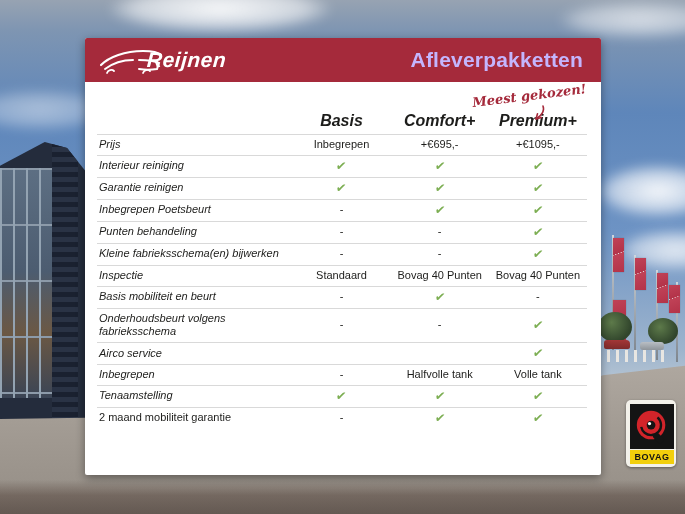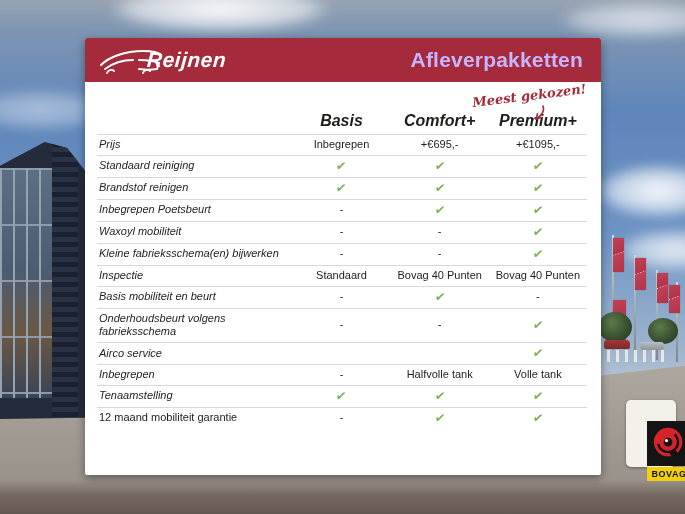--- a/index.html
+++ b/index.html
@@ -80,21 +80,21 @@
   table.pkg thead th.empty{border-bottom:1px solid #d9d9d9;}
   td.label{font-style:italic;text-align:left;white-space:pre-line;}
   td.label.plain{font-style:normal;}
   td.val{text-align:center;white-space:pre-line;}
   tbody tr:last-child td{border-bottom:none;}
   .check{color:#7cae52;font-size:12px;font-weight:bold;display:inline-block;transform:skewX(-8deg);}
 
   
   .bovag{
     position:absolute;right:9px;bottom:47px;width:50px;height:67px;
-    background:#f3f1ea;border-radius:5px;padding:21px;box-sizing:border-box;
+    background:#f3f1ea;border-radius:5px;padding:4px;box-sizing:border-box;
     box-shadow:0 1px 3px rgba(0,0,0,.4);
   }
   .bovag-black{width:44px;height:45px;background:#141414;display:flex;align-items:center;justify-content:center;}
   .bovag-yellow{
     width:44px;height:14px;margin-top:1px;background:#f2cf0c;color:#141414;
     font-weight:bold;font-size:9px;letter-spacing:.5px;text-align:center;line-height:14px;
     font-family:"Liberation Sans",sans-serif;
   }
 </style>
 </head>
@@ -177,39 +177,39 @@
           </tr>
       </thead>
       <tbody>
           <tr>
             <td class="label">Prijs</td>
             <td class="val">Inbegrepen</td>
             <td class="val">+€695,-</td>
             <td class="val">+€1095,-</td>
           </tr>
           <tr>
-            <td class="label">Standaard reiniging</td>
-            <td class="val"><span class="check">✔</span></td>
-            <td class="val"><span class="check">✔</span></td>
-            <td class="val"><span class="check">✔</span></td>
-          </tr>
-          <tr>
-            <td class="label">Brandstof reinigen</td>
+            <td class="label">Interieur reiniging</td>
+            <td class="val"><span class="check">✔</span></td>
+            <td class="val"><span class="check">✔</span></td>
+            <td class="val"><span class="check">✔</span></td>
+          </tr>
+          <tr>
+            <td class="label">Garantie reinigen</td>
             <td class="val"><span class="check">✔</span></td>
             <td class="val"><span class="check">✔</span></td>
             <td class="val"><span class="check">✔</span></td>
           </tr>
           <tr>
             <td class="label">Inbegrepen Poetsbeurt</td>
             <td class="val">-</td>
             <td class="val"><span class="check">✔</span></td>
             <td class="val"><span class="check">✔</span></td>
           </tr>
           <tr>
-            <td class="label">Waxoyl mobiliteit</td>
+            <td class="label">Punten behandeling</td>
             <td class="val">-</td>
             <td class="val">-</td>
             <td class="val"><span class="check">✔</span></td>
           </tr>
           <tr>
             <td class="label">Kleine fabrieksschema(en) bijwerken</td>
             <td class="val">-</td>
             <td class="val">-</td>
             <td class="val"><span class="check">✔</span></td>
           </tr>
@@ -244,21 +244,21 @@
             <td class="val">Halfvolle tank</td>
             <td class="val">Volle tank</td>
           </tr>
           <tr>
             <td class="label">Tenaamstelling</td>
             <td class="val"><span class="check">✔</span></td>
             <td class="val"><span class="check">✔</span></td>
             <td class="val"><span class="check">✔</span></td>
           </tr>
           <tr>
-            <td class="label plain">12 maand mobiliteit garantie</td>
+            <td class="label plain">2 maand mobiliteit garantie</td>
             <td class="val">-</td>
             <td class="val"><span class="check">✔</span></td>
             <td class="val"><span class="check">✔</span></td>
           </tr>
         </tbody>
     </table>
   </div>
 </div>
 
 <div class="bovag">

